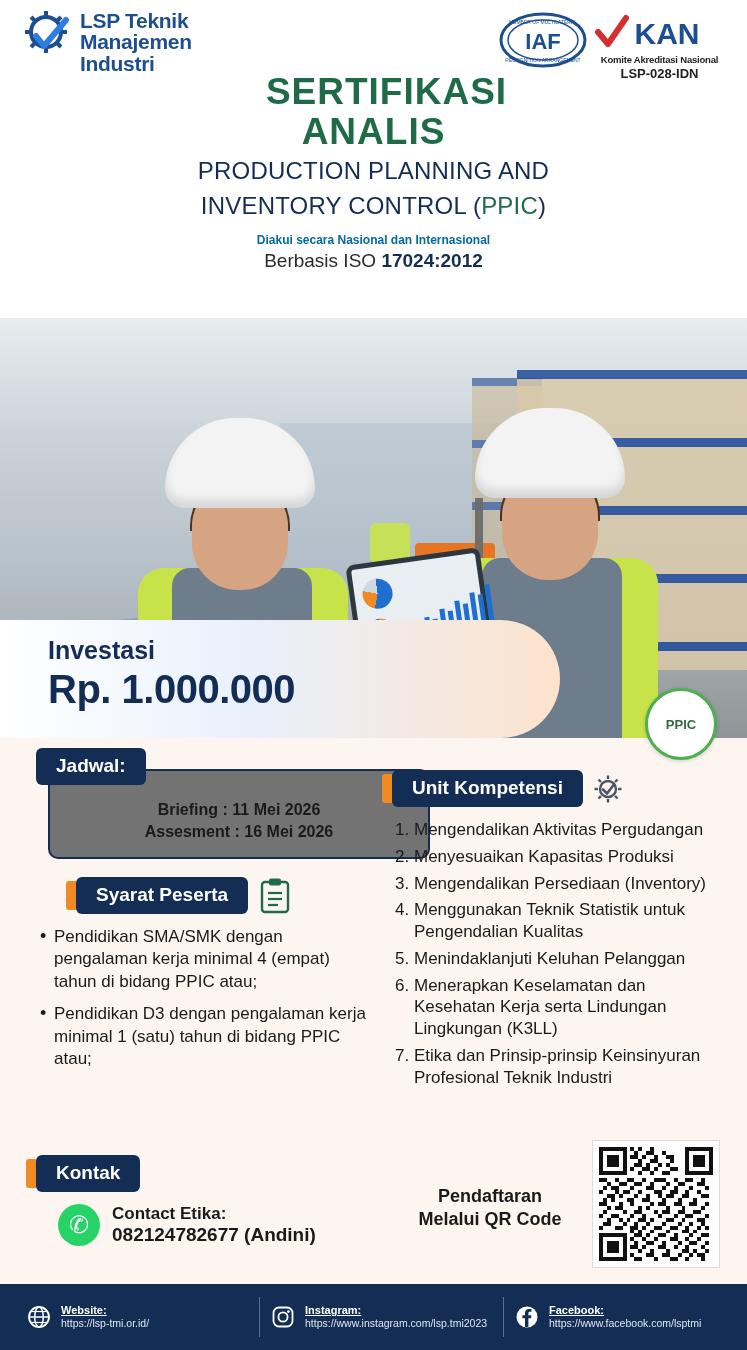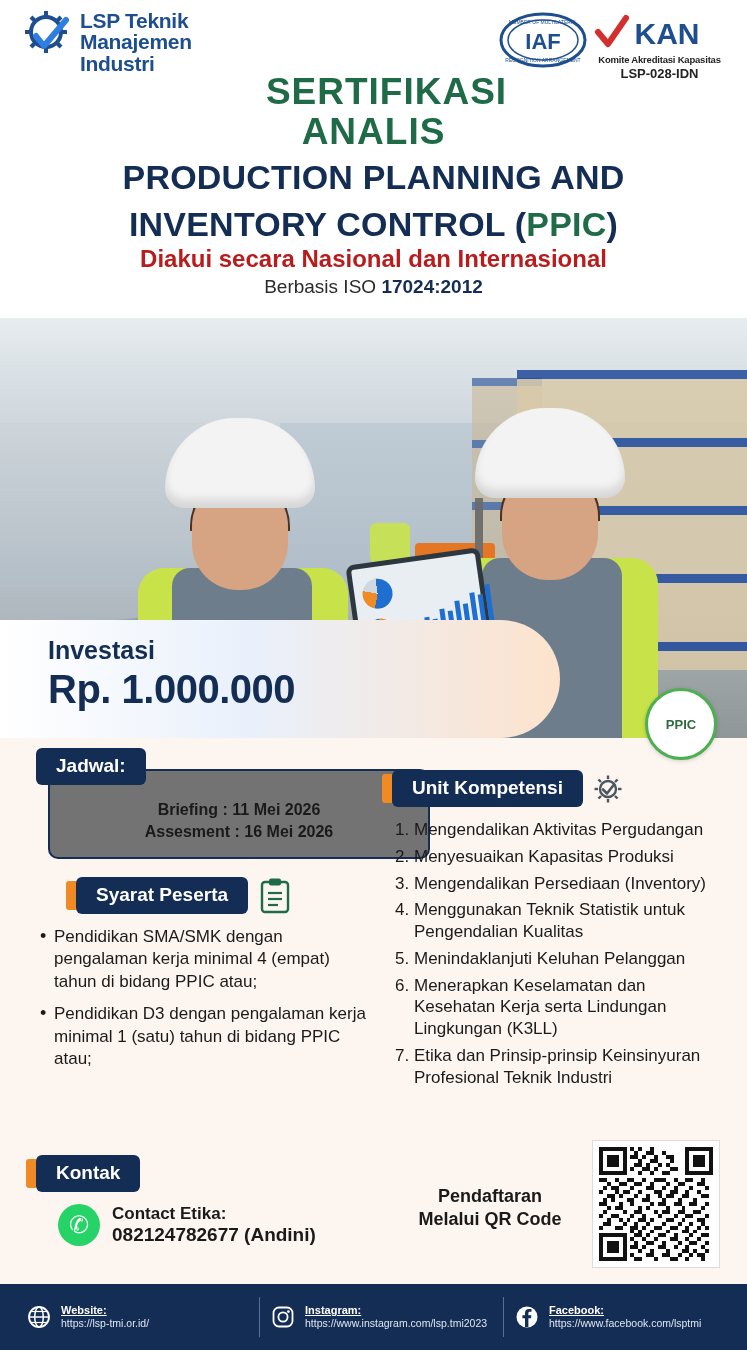--- a/index.html
+++ b/index.html
@@ -34,23 +34,23 @@
   .logo-text .l3 { font-size:21px; font-weight:bold; color:#1d4e8f; letter-spacing:-0.3px;}
 
   .logo-iaf { position:absolute; right:160px; top:12px; width:88px; text-align:left;}
   .logo-kan { position:absolute; right:20px; top:14px; width:135px; text-align:center;}
   .kan-sub { font-size:9.5px; color:#222; font-weight:600; letter-spacing:-0.2px; }
   .kan-code { font-size:13px; color:#222; font-weight:600; margin-top:1px; }
 
   .title-block { position:absolute; left:0; right:0; top:72px; text-align:center; }
   .t-sert { font-size:37px; font-weight:bold; color:#1f6b48; letter-spacing:1px; line-height:1.07;padding-left:26px; }
   .t-analis { font-size:37px; font-weight:bold; color:#1f6b48; letter-spacing:1px; line-height:1.07; }
-  .t-main { font-size:34px; font-weight:bold; color:#142d55; letter-spacing:0.2px; line-height:1.2; margin-top:6px;}
+  .t-main { font-size:24px; font-weight:normal; color:#142d55; letter-spacing:0.2px; line-height:1.2; margin-top:6px;}
   .t-main .ppic { color:#1f6b48; }
-  .t-sub1 { font-size:24px; font-weight:bold; color:#b91c1c; margin-top:0; }
+  .t-sub1 { font-size:12px; font-weight:bold; color:#0369a1; margin-top:12px; }
   .t-sub2 { font-size:19px; color:#2b2b2b; margin-top:3px; }
   .t-sub2 b { color:#142d55; }
 
   
   .photo {
     position:relative; height:420px; overflow:hidden;
     background:linear-gradient(180deg,#c9d4dd 0%, #b8c4ce 45%, #9fb0bd 100%);
   }
   .ph-floor {
     position:absolute; left:0; right:0; bottom:0; height:150px;
@@ -268,21 +268,21 @@
         <text x="44" y="12" font-size="5" fill="#1d4e8f" text-anchor="middle" font-family="Liberation Sans, sans-serif">MEMBER OF MULTILATERAL</text>
         <text x="44" y="50" font-size="5" fill="#1d4e8f" text-anchor="middle" font-family="Liberation Sans, sans-serif">RECOGNITION ARRANGEMENT</text>
       </svg>
     </div>
 
     <div class="logo-kan">
       <svg width="135" height="36" viewBox="0 0 135 36">
         <path d="M6 18 L16 30 L34 4" fill="none" stroke="#d32f2f" stroke-width="6" stroke-linecap="round" stroke-linejoin="round"></path>
         <text x="75" y="30" font-size="30" font-weight="bold" fill="#1d4e8f" text-anchor="middle" font-family="Liberation Sans, sans-serif">KAN</text>
       </svg>
-      <div class="kan-sub">Komite Akreditasi Kapasitas</div>
+      <div class="kan-sub">Komite Akreditasi Nasional</div>
       <div class="kan-code">LSP-028-IDN</div>
     </div>
 
     <div class="title-block">
       <div class="t-sert">SERTIFIKASI</div>
       <div class="t-analis">ANALIS</div>
       <div class="t-main">PRODUCTION PLANNING AND</div>
       <div class="t-main">
         <span>INVENTORY CONTROL (</span><span class="ppic">PPIC</span><span>)</span>
       </div>

